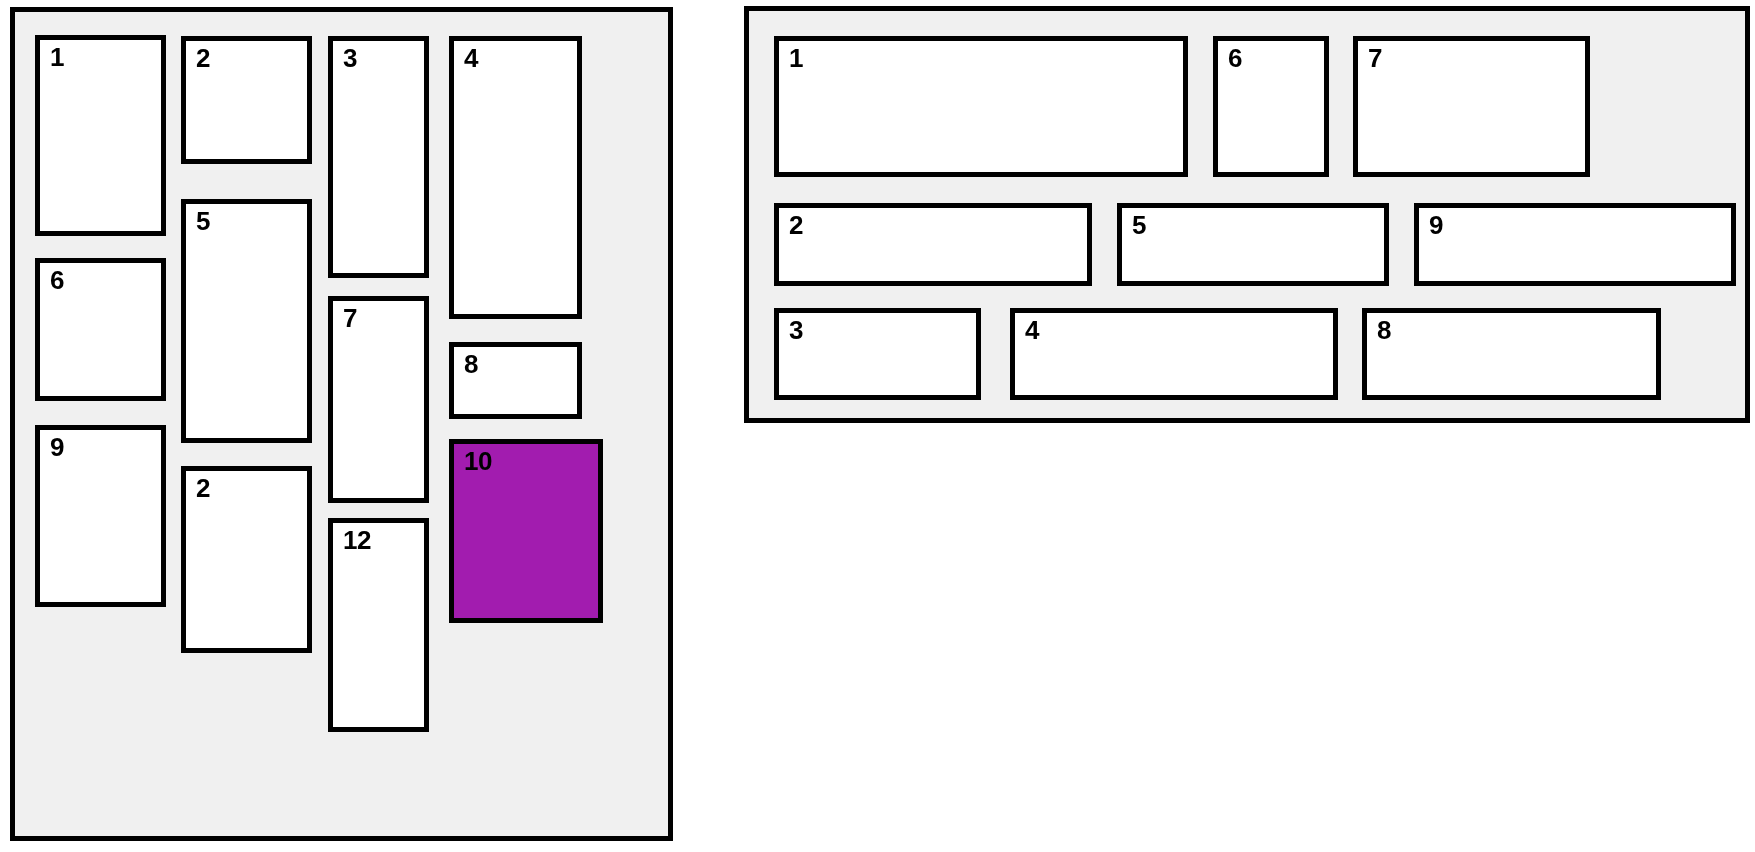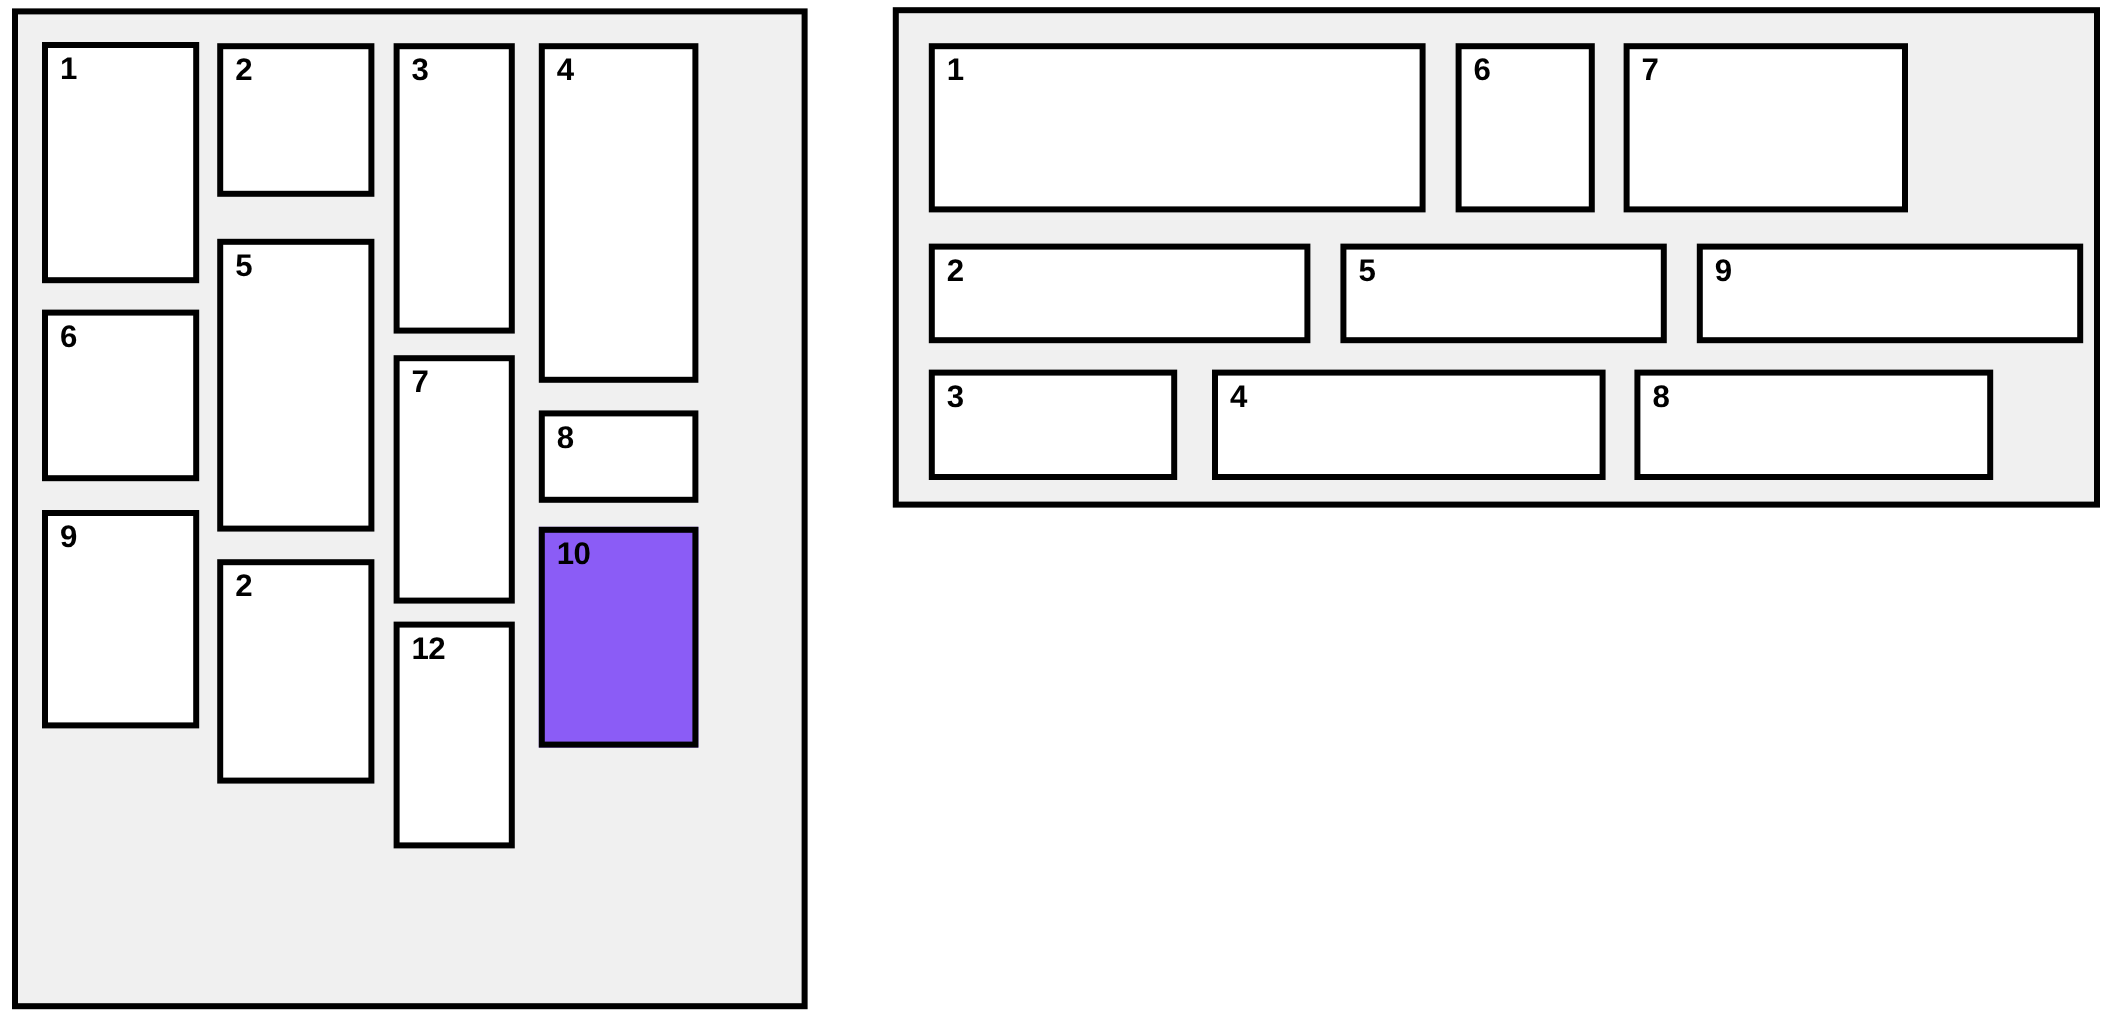--- a/index.html
+++ b/index.html
@@ -69,27 +69,27 @@
       </div>
       <div class="box" style="left: 313px; top: 284px; width: 101px; height: 207px; background: rgb(255, 255, 255); border-color: rgb(0, 0, 0);">
         <span class="box-label" style="color: rgb(0, 0, 0);">7</span>
       </div>
       <div class="box" style="left: 434px; top: 330px; width: 133px; height: 77px; background: rgb(255, 255, 255); border-color: rgb(0, 0, 0);">
         <span class="box-label" style="color: rgb(0, 0, 0);">8</span>
       </div>
       <div class="box" style="left: 20px; top: 413px; width: 131px; height: 182px; background: rgb(255, 255, 255); border-color: rgb(0, 0, 0);">
         <span class="box-label" style="color: rgb(0, 0, 0);">9</span>
       </div>
-      <div class="box" style="left: 434px; top: 427px; width: 133px; height: 184px; background: #8b5cf6; border-color: rgb(0, 0, 0);">
+      <div class="box" style="left: 434px; top: 427px; width: 154px; height: 184px; background: #a21caf; border-color: rgb(0, 0, 0);">
         <span class="box-label" style="color: rgb(0, 0, 0);">10</span>
       </div>
       <div class="box" style="left: 166px; top: 454px; width: 131px; height: 187px; background: rgb(255, 255, 255); border-color: rgb(0, 0, 0);">
         <span class="box-label" style="color: rgb(0, 0, 0);">2</span>
       </div>
-      <div class="box" style="left: 313px; top: 506px; width: 101px; height: 189px; background: rgb(255, 255, 255); border-color: rgb(0, 0, 0);">
+      <div class="box" style="left: 313px; top: 506px; width: 101px; height: 214px; background: rgb(255, 255, 255); border-color: rgb(0, 0, 0);">
         <span class="box-label" style="color: rgb(0, 0, 0);">12</span>
       </div>
     </div>
     <div class="panel" style="left: 744px; top: 6px; width: 1006px; height: 417px; background: rgb(240, 240, 240); border-color: rgb(0, 0, 0);">
       <div class="box" style="left: 25px; top: 25px; width: 414px; height: 141px; background: rgb(255, 255, 255); border-color: rgb(0, 0, 0);">
         <span class="box-label" style="color: rgb(0, 0, 0);">1</span>
       </div>
       <div class="box" style="left: 464px; top: 25px; width: 116px; height: 141px; background: rgb(255, 255, 255); border-color: rgb(0, 0, 0);">
         <span class="box-label" style="color: rgb(0, 0, 0);">6</span>
       </div>

